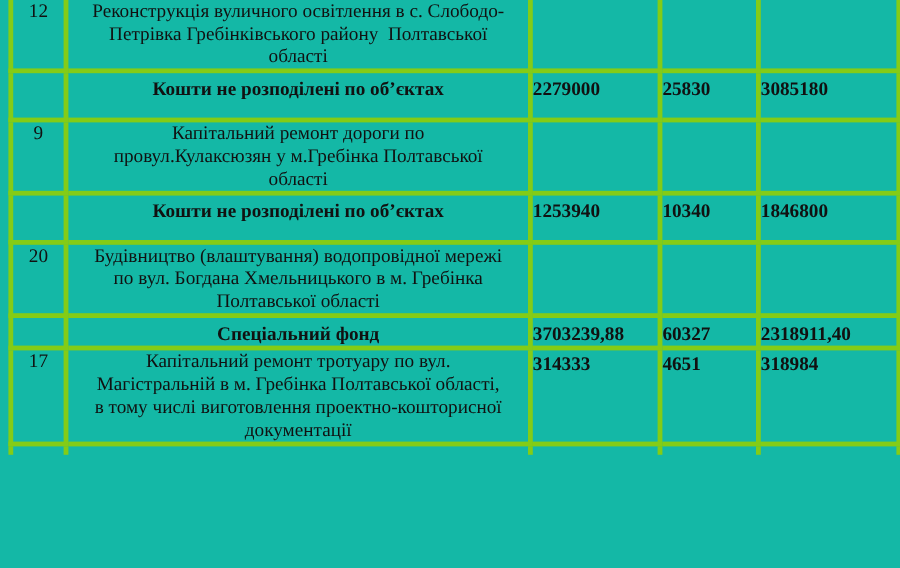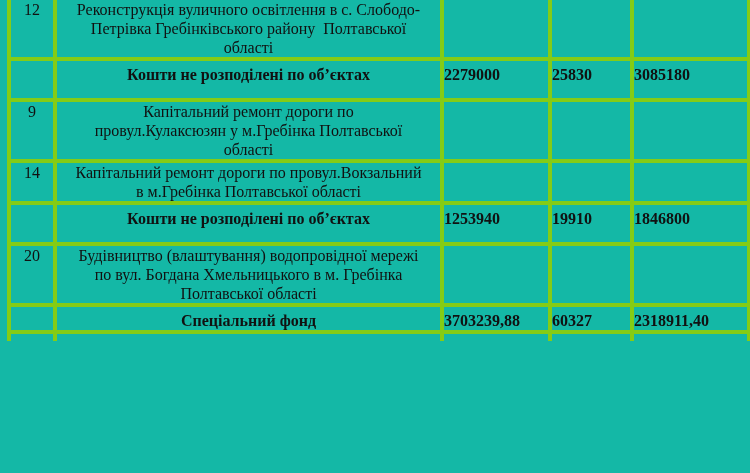--- a/index.html
+++ b/index.html
@@ -92,34 +92,26 @@
     <tr style="height:60px">
       <td class="c-num">9</td>
       <td class="c-desc">Капітальний ремонт дороги по
 провул.Кулаксюзян у м.Гребінка Полтавської
 області</td>
       <td class="c-val"></td>
       <td class="c-val"></td>
       <td class="c-val"></td>
     </tr>
 
-    <tr style="height:40px">
-      <td class="c-num">14</td>
-      <td class="c-desc">Капітальний ремонт дороги по провул.Вокзальний
-в м.Гребінка Полтавської області</td>
-      <td class="c-val"></td>
-      <td class="c-val"></td>
-      <td class="c-val"></td>
-    </tr>
 
     <tr class="row-summary" style="height:41px">
       <td class="c-num"></td>
       <td class="c-desc">Кошти не розподілені по об’єктах</td>
       <td class="c-val">1253940</td>
-      <td class="c-val">19910</td>
+      <td class="c-val">10340</td>
       <td class="c-val">1846800</td>
     </tr>
 
     <tr style="height:59px">
       <td class="c-num">20</td>
       <td class="c-desc">Будівництво (влаштування) водопровідної мережі
 по вул. Богдана Хмельницького в м. Гребінка
 Полтавської області</td>
       <td class="c-val"></td>
       <td class="c-val"></td>
@@ -128,20 +120,30 @@
 
 
     <tr class="row-summary" style="height:26px">
       <td class="c-num"></td>
       <td class="c-desc">Спеціальний фонд</td>
       <td class="c-val">3703239,88</td>
       <td class="c-val">60327</td>
       <td class="c-val">2318911,40</td>
     </tr>
 
+    <tr class="row-item17" style="height:75px">
+      <td class="c-num">17</td>
+      <td class="c-desc">Капітальний ремонт тротуару по вул.
+Магістральній в м. Гребінка Полтавської області,
+в тому числі виготовлення проектно-кошторисної
+документації</td>
+      <td class="c-val">314333</td>
+      <td class="c-val">4651</td>
+      <td class="c-val">318984</td>
+    </tr>
 
     <tr class="row-partial" style="height:9px">
       <td class="c-num"></td>
       <td class="c-desc"></td>
       <td class="c-val"></td>
       <td class="c-val"></td>
       <td class="c-val"></td>
     </tr>
   </tbody>
     </table>

